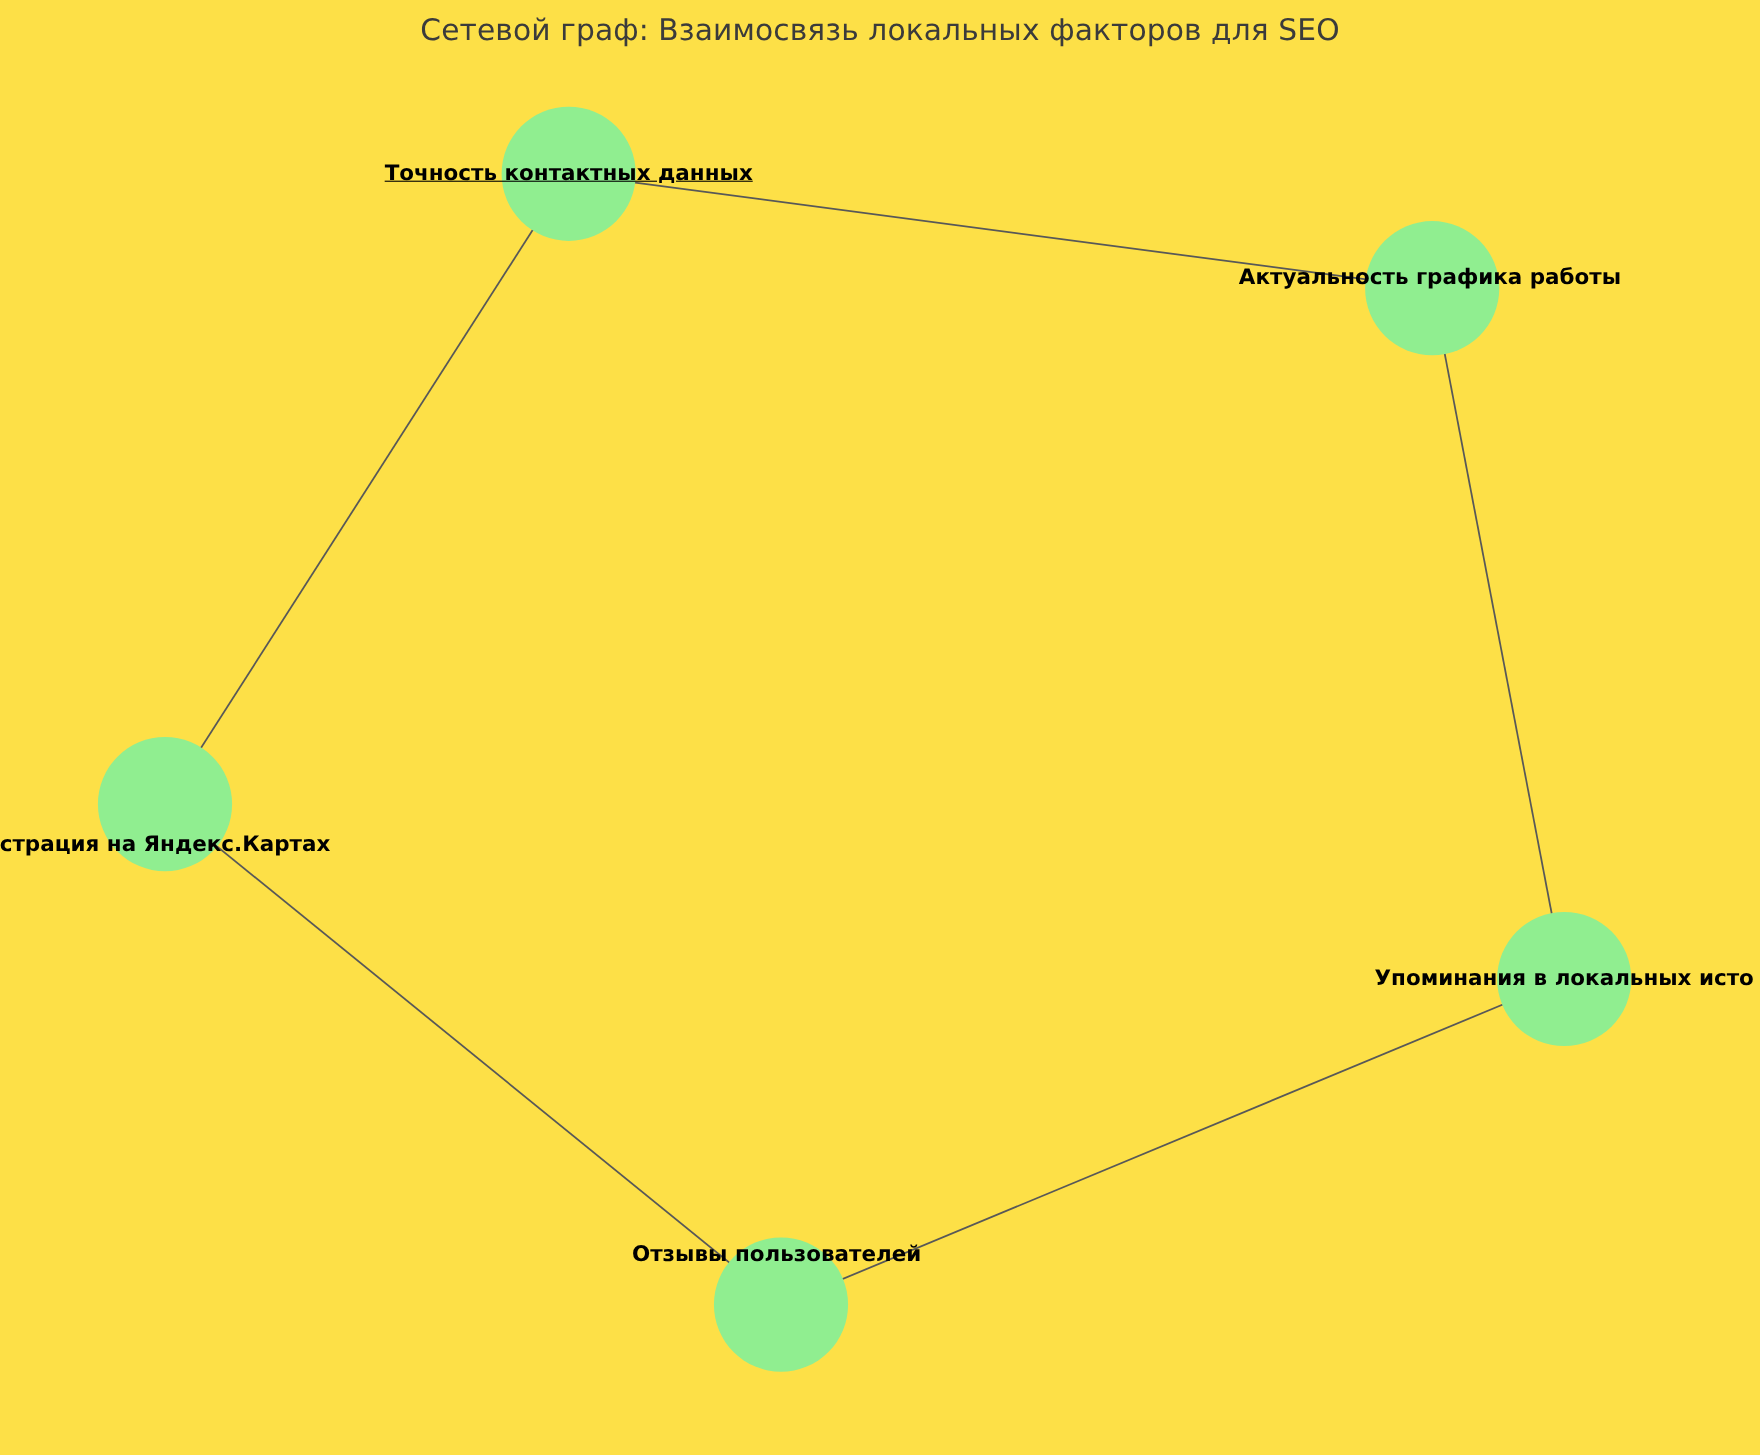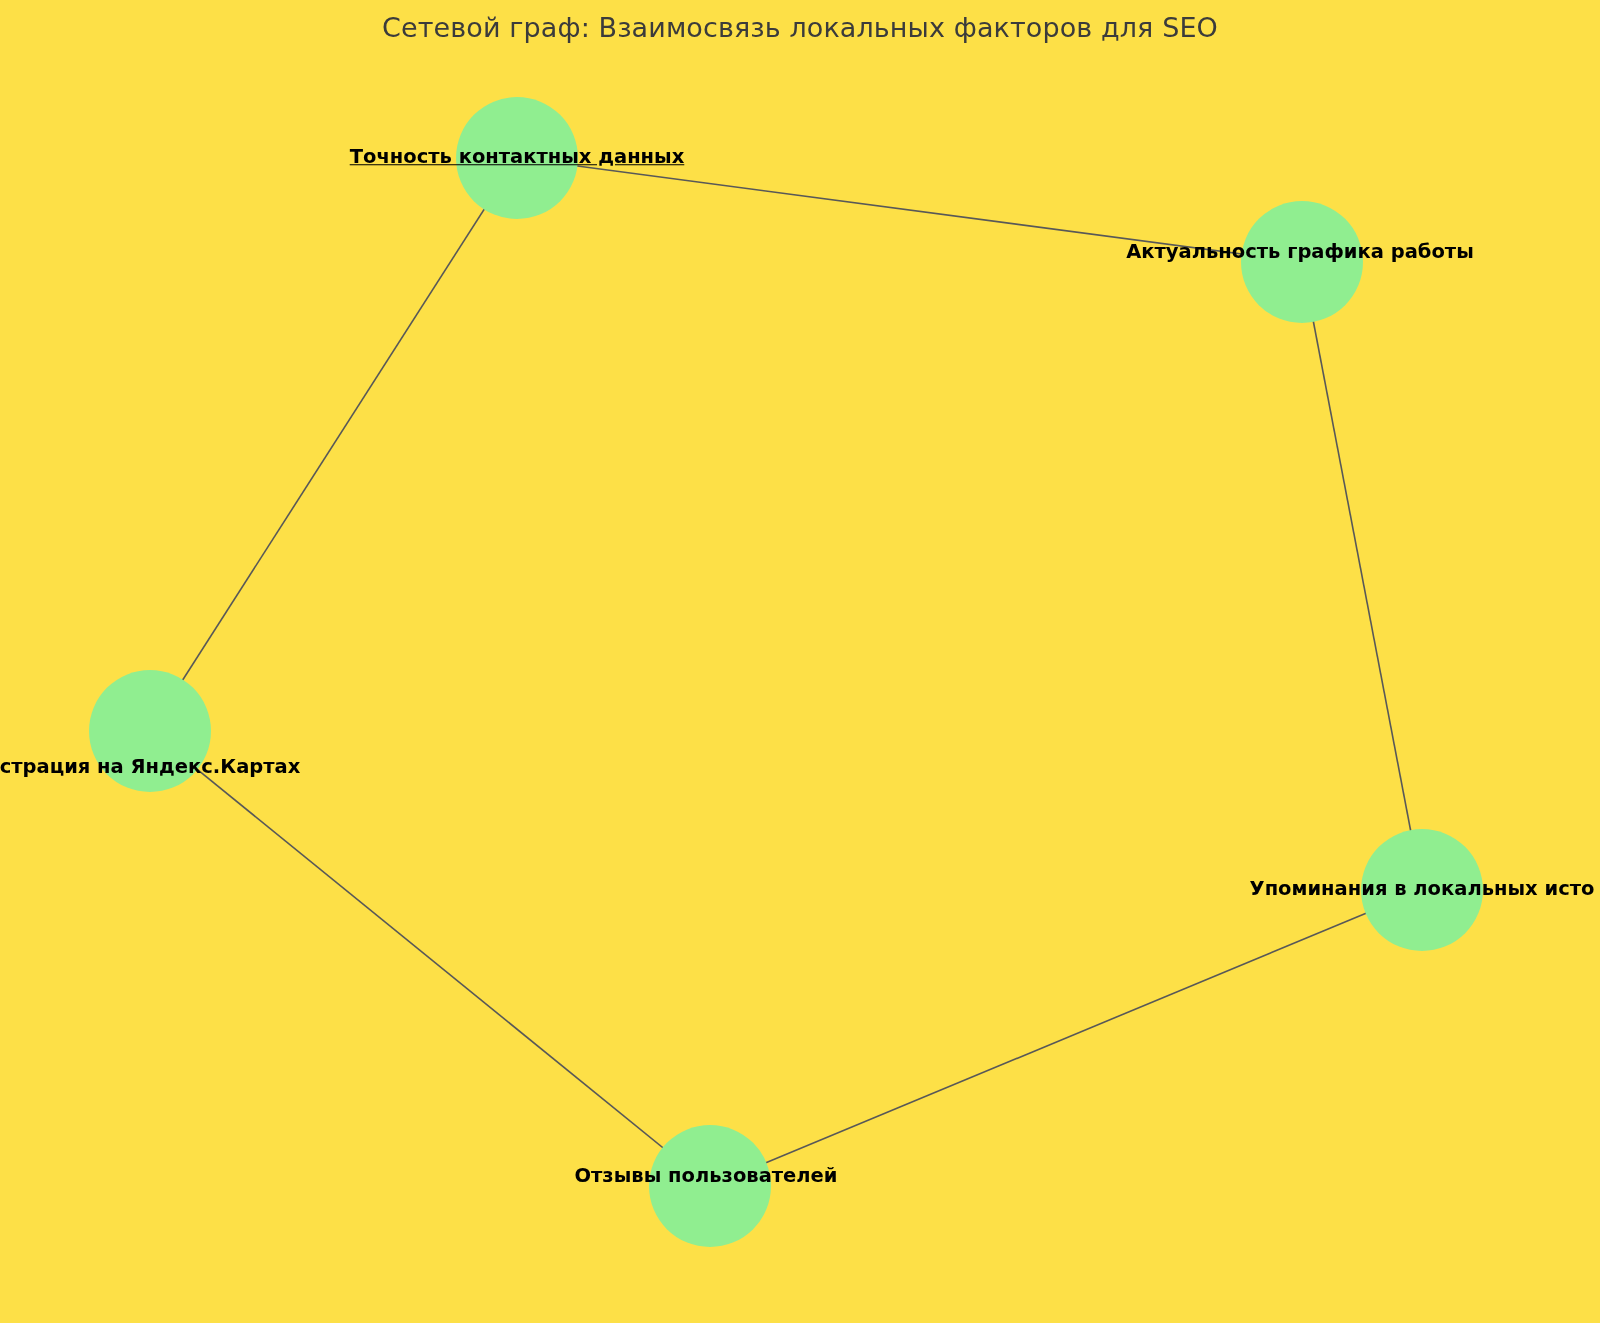--- a/index.html
+++ b/index.html
@@ -74,16 +74,16 @@
       <div class="graph-node" style="left: 1241px; top: 201px; width: 122px; height: 122px; background: rgb(144, 238, 144);"></div>
       <div class="graph-node" style="left: 89px; top: 670px; width: 122px; height: 122px; background: rgb(144, 238, 144);"></div>
       <div class="graph-node" style="left: 1361px; top: 829px; width: 122px; height: 122px; background: rgb(144, 238, 144);"></div>
       <div class="graph-node" style="left: 649px; top: 1125px; width: 122px; height: 122px; background: rgb(144, 238, 144);"></div>
     </div>
   <div id="label-layer">
       <div class="node-label" style="left: 517px; top: 157px; color: rgb(0, 0, 0); text-decoration: underline;">Точность контактных данных</div>
       <div class="node-label" style="left: 1300px; top: 252px; color: rgb(0, 0, 0);">Актуальность графика работы</div>
       <div class="node-label" style="left: 150px; top: 722px; color: rgb(0, 0, 0); margin-top: 45px;">страция на Яндекс.Картах</div>
       <div class="node-label" style="left: 1422px; top: 889px; color: rgb(0, 0, 0);">Упоминания в локальных исто</div>
-      <div class="node-label" style="left: 706px; top: 1176px; color: rgb(0, 0, 0);">Отзывы пользователей</div>
+      <div class="node-label" style="left: 706px; top: 1140px; color: rgb(0, 0, 0);">Отзывы пользователей</div>
     </div>
 
 </div>
 
 </body></html>

